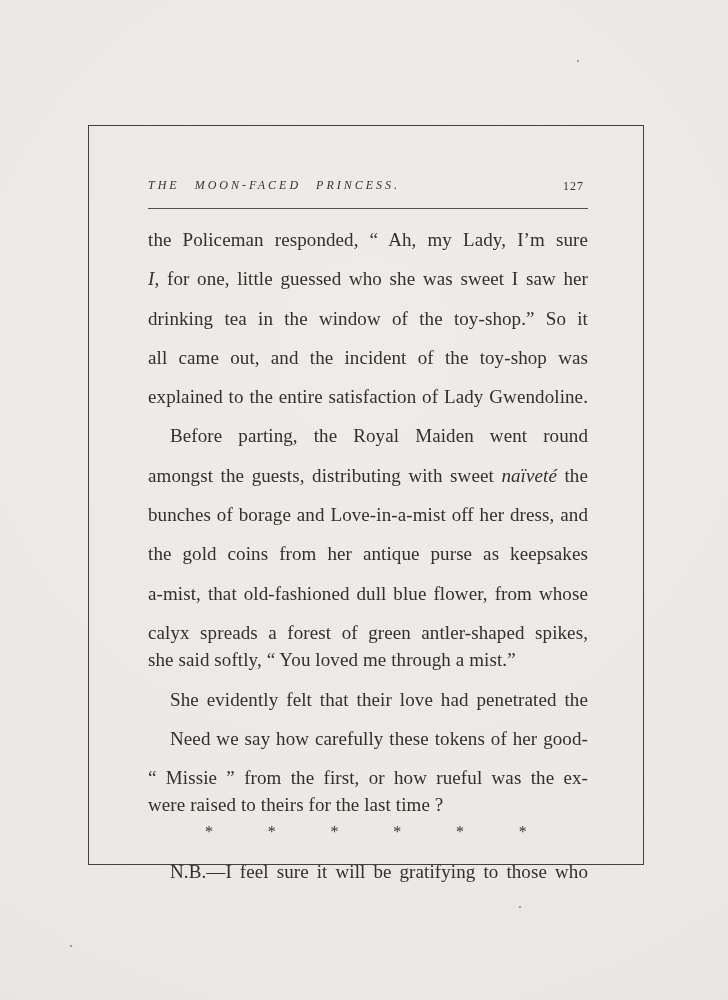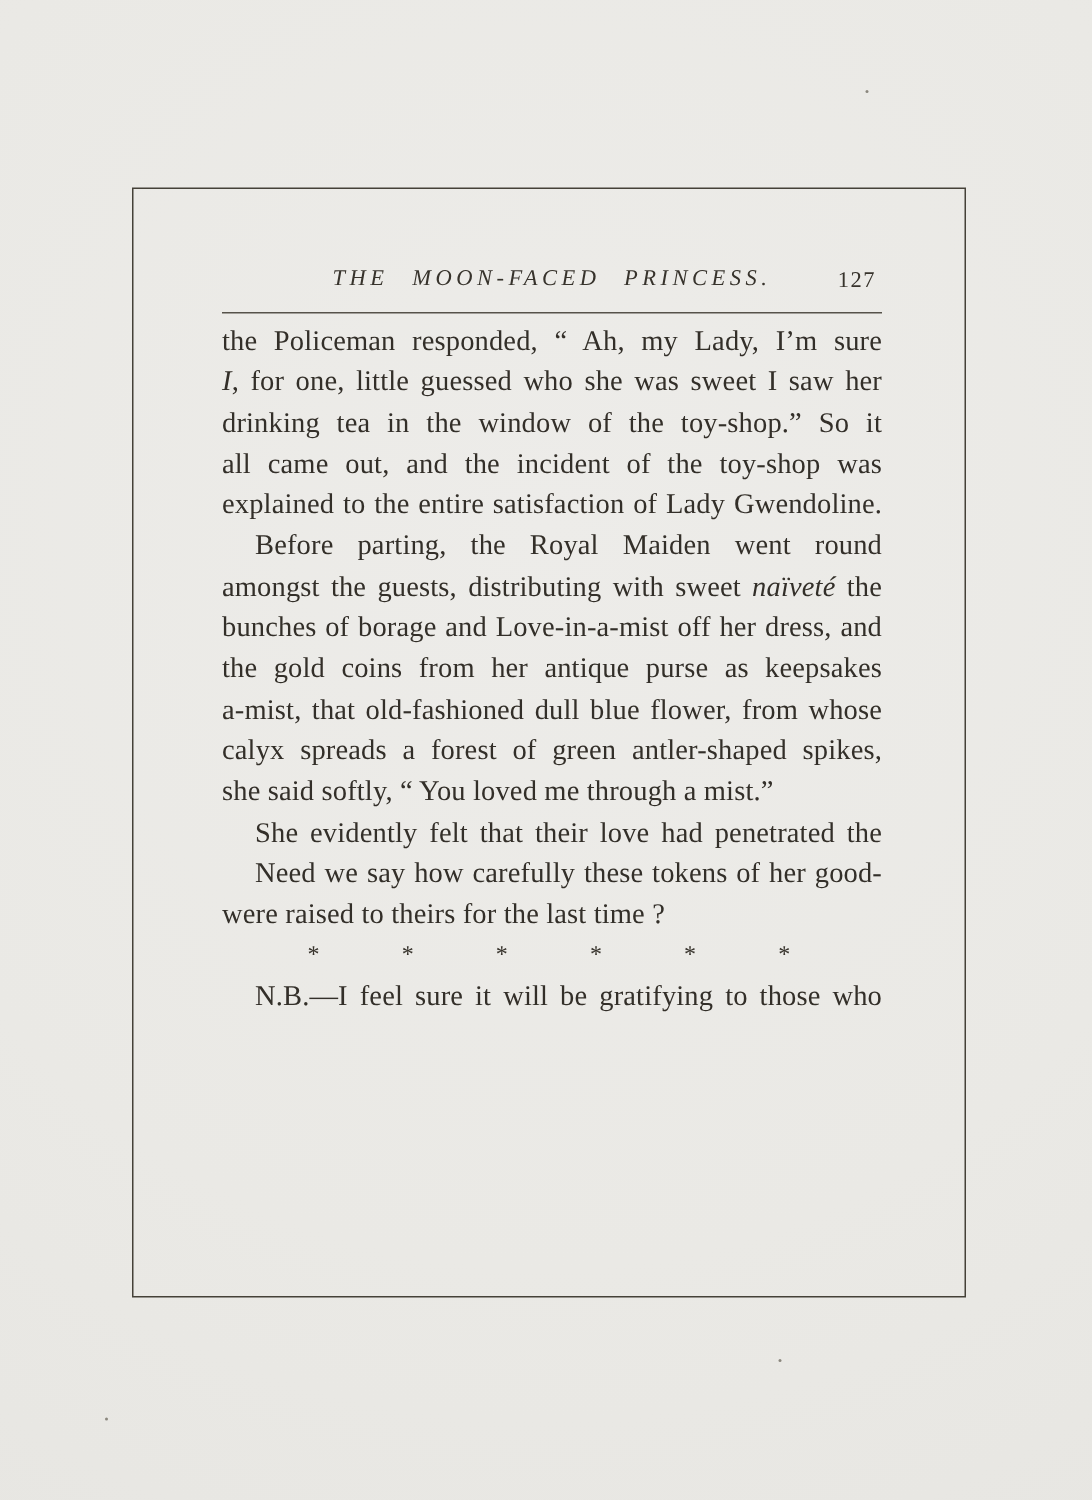--- a/index.html
+++ b/index.html
@@ -22,33 +22,33 @@
   }
   .header-row {
     position: absolute;
     top: 52px;
     left: 59px;
     width: 440px;
     height: 20px;
   }
   .running-title {
     display: block;
-    text-align: center;
+    text-align: left;
     font-style: italic;
-    font-size: 15px;
+    font-size: 12px;
     letter-spacing: 3px;
     word-spacing: 9px;
     color: #37332c;
     white-space: nowrap;
   }
   .page-number {
     position: absolute;
     right: 4px;
     top: 1px;
-    font-size: 15px;
+    font-size: 12px;
     letter-spacing: 1px;
     color: #37332c;
   }
   .rule {
     position: absolute;
     top: 82px;
     left: 59px;
     width: 440px;
     height: 0;
     border-top: 1px solid #56524a;
@@ -57,21 +57,21 @@
     position: absolute;
     top: 88px;
     left: 59px;
     width: 440px;
     font-size: 19px;
     line-height: 27.3px;
     color: #332f29;
     letter-spacing: 0.1px;
   }
   .line { white-space: normal; }
-  .line.just { text-align: justify; text-align-last: justify; }
+  .line.just { text-align: justify; text-align-last: justify; margin-top: 12px; }
   .line.ind { text-indent: 22px; }
   .stars-row {
     display: flex;
     justify-content: space-between;
     width: 322px;
     margin-left: 57px;
     height: 27.3px;
     align-items: center;
   }
   .star {
@@ -108,20 +108,21 @@
         <div class="line just"><span>explained to the entire satisfaction of Lady Gwendoline.</span></div>
         <div class="line just ind"><span>Before parting, the Royal Maiden went round</span></div>
         <div class="line just"><span>amongst the guests, distributing with sweet </span><i>naïveté</i><span> the</span></div>
         <div class="line just"><span>bunches of borage and Love-in-a-mist off her dress, and</span></div>
         <div class="line just"><span>the gold coins from her antique purse as keepsakes</span></div>
         <div class="line just"><span>a-mist, that old-fashioned dull blue flower, from whose</span></div>
         <div class="line just"><span>calyx spreads a forest of green antler-shaped spikes,</span></div>
         <div class="line"><span>she said softly, “ You loved me through a mist.”</span></div>
         <div class="line just ind"><span>She evidently felt that their love had penetrated the</span></div>
         <div class="line just ind"><span>Need we say how carefully these tokens of her good-</span></div>
+        <div class="line just"><span>“ Missie ” from the first, or how rueful was the ex-</span></div>
         <div class="line"><span>were raised to theirs for the last time ?</span></div>
         <div class="stars-row">
           <span class="star">*</span>
           <span class="star">*</span>
           <span class="star">*</span>
           <span class="star">*</span>
           <span class="star">*</span>
           <span class="star">*</span>
         </div>
         <div class="line just ind"><span>N.B.—I feel sure it will be gratifying to those who</span></div>

